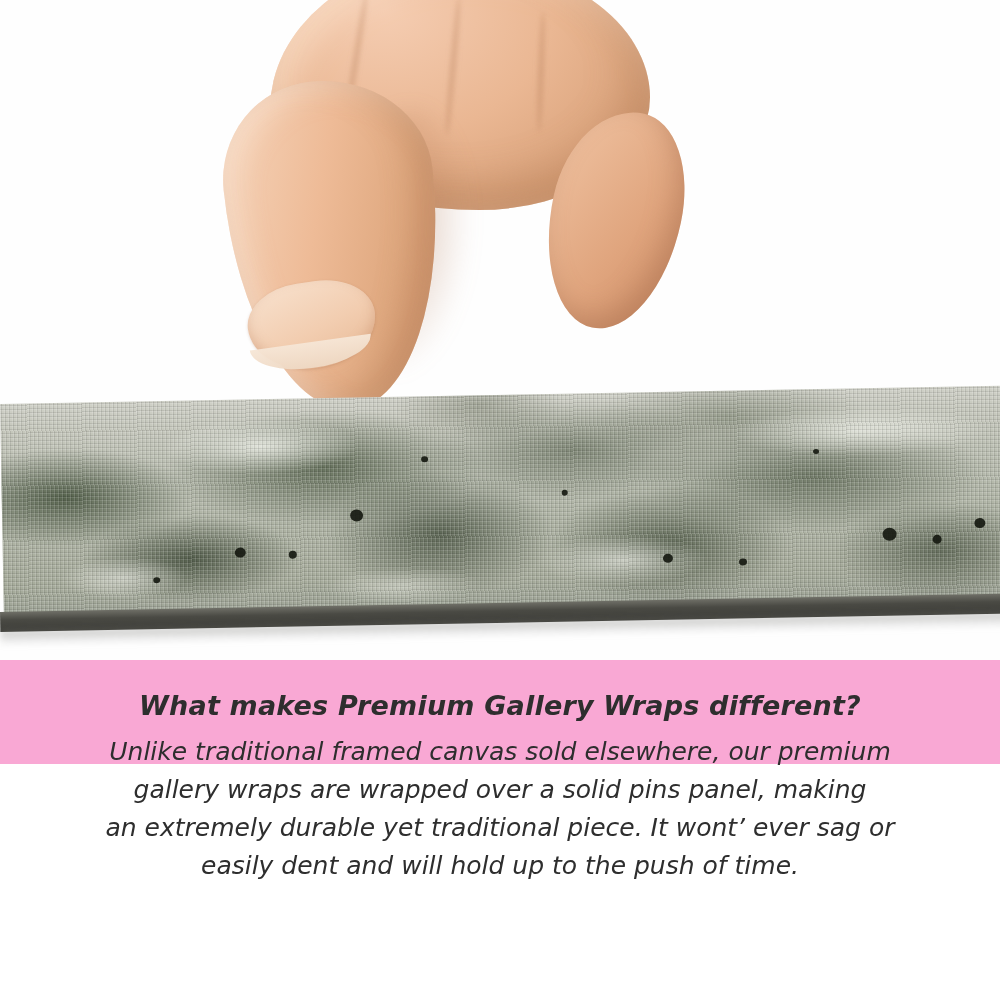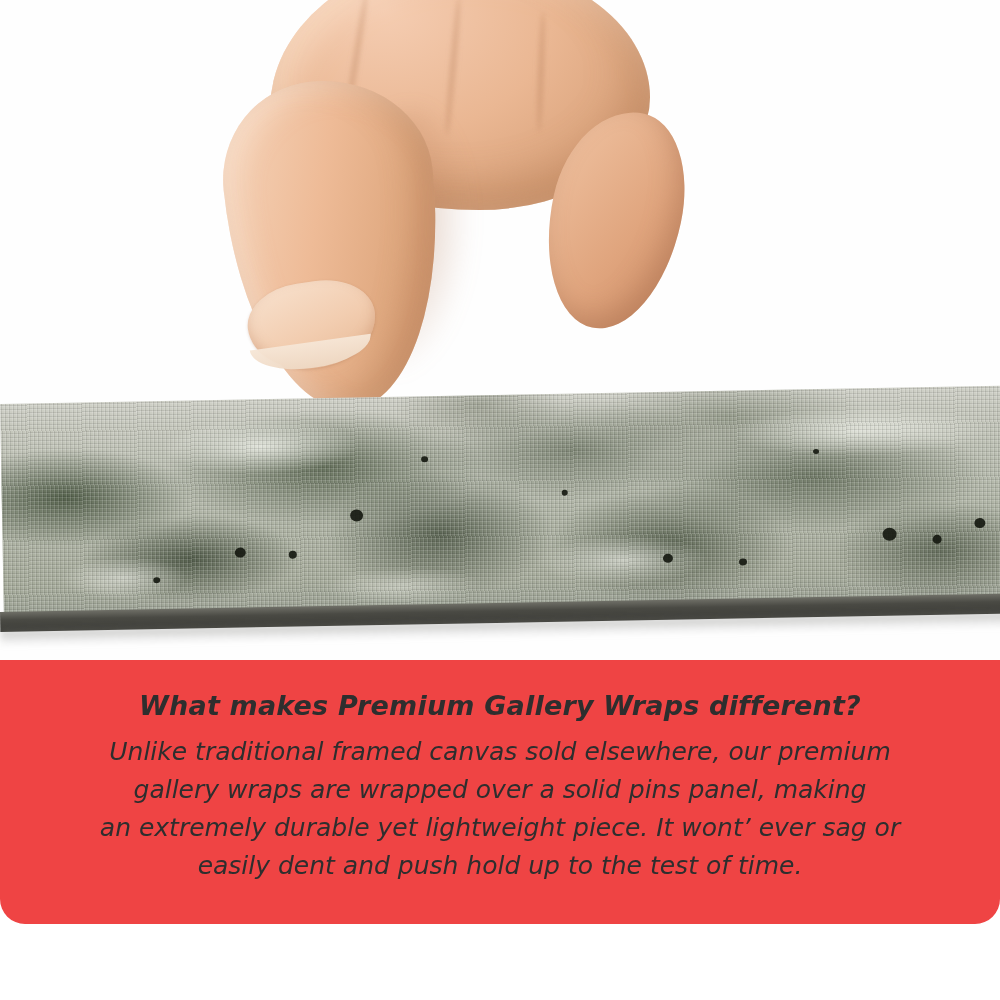--- a/index.html
+++ b/index.html
@@ -9,23 +9,22 @@
   }
   body {
     width: 1000px;
     height: 1000px;
     overflow: hidden;
     font-family: "DejaVu Sans", sans-serif;
   }
   .page {
     position: relative;
     width: 1000px;
-    height: 924px;
-    background: #ef4444;
-    border-radius: 25px;
+    height: 764px;
+    background: #f9a8d4;
   }
 
   
   .photo {
     position: absolute;
     left: 0; top: 0;
     width: 1000px;
     height: 660px;
     background: #fefefe;
     overflow: hidden;
@@ -261,18 +260,18 @@
     </div>
     <div class="wrap-edge"></div>
     <div class="wrap-under-shadow"></div>
   </div>
 
   <div class="caption">
     <h2>What makes Premium Gallery Wraps different?</h2>
     <p>
       <span class="line">Unlike traditional framed canvas sold elsewhere, our premium</span>
       <span class="line">gallery wraps are wrapped over a solid pins panel, making</span>
-      <span class="line">an extremely durable yet lightweight piece. It wont’ ever sag or</span>
-      <span class="line">easily dent and push hold up to the test of time.</span>
+      <span class="line">an extremely durable yet traditional piece. It wont’ ever sag or</span>
+      <span class="line">easily dent and will hold up to the push of time.</span>
     </p>
   </div>
 
 </div>
 
 </body></html>

